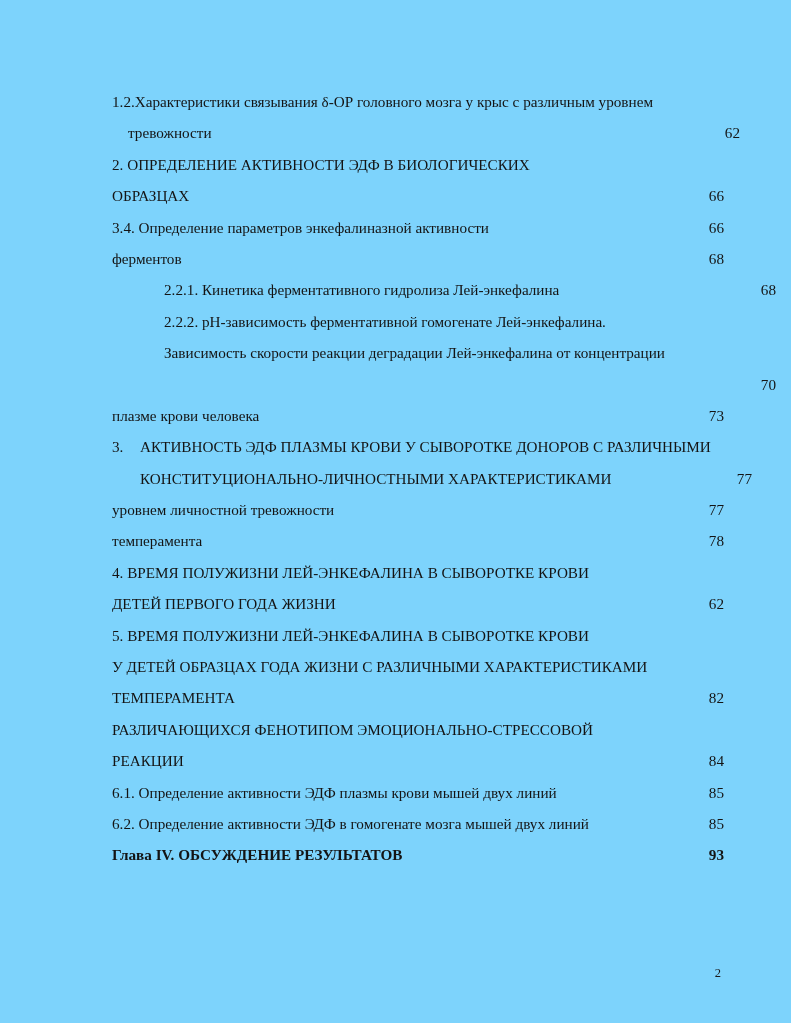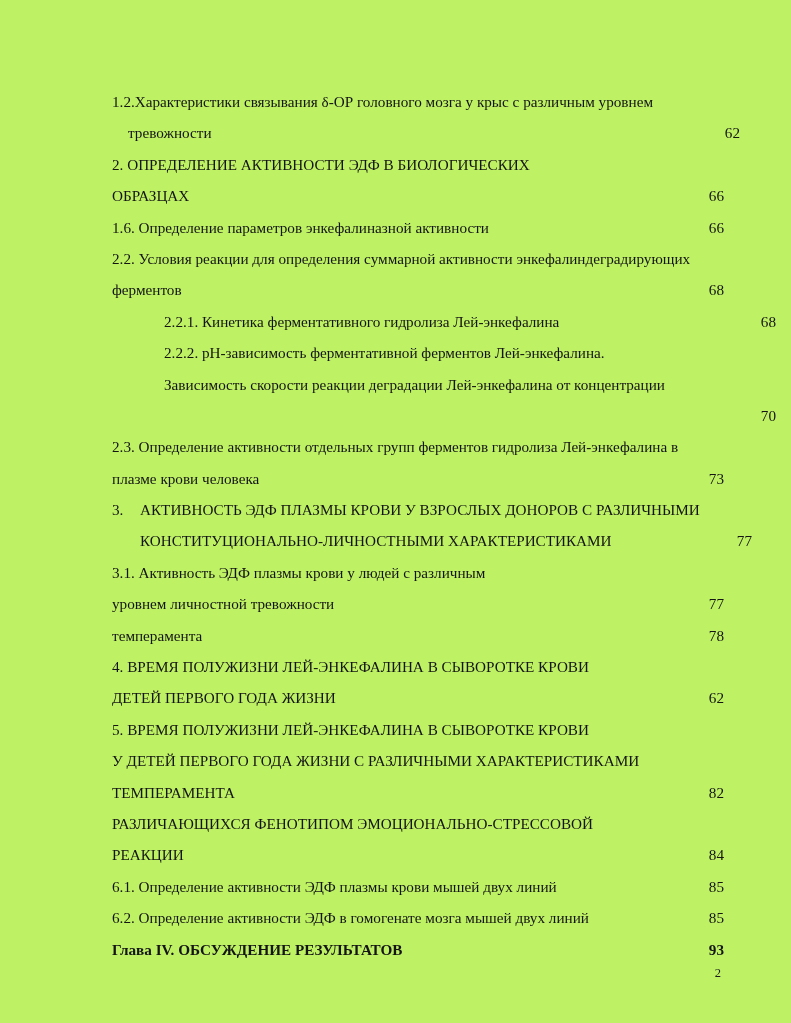--- a/index.html
+++ b/index.html
@@ -95,88 +95,79 @@
     right: 70px;
     bottom: 42px;
     font-size: 12.5px;
     color: #1a1a1a;
     font-family: "Liberation Serif", "DejaVu Serif", serif;
   }
 </style>
 </head>
 <body>
 
-<div class="page" style="background: #bef264; color: rgb(20, 20, 20);">
+<div class="page" style="background: #7dd3fc; color: rgb(20, 20, 20);">
 
   <div class="toc">
 
   <div class="toc-line ind-0 nolead">
         <span class="lbl">1.2.Характеристики связывания δ-ОР головного мозга у крыс с различным уровнем</span>
       </div>
       <div class="toc-line ind-1">
         <span class="lbl">тревожности</span>
         <span class="leader"></span>
         <span class="pno">62</span>
       </div>
       <div class="toc-line ind-0 nolead">
         <span class="lbl">2. ОПРЕДЕЛЕНИЕ АКТИВНОСТИ ЭДФ В БИОЛОГИЧЕСКИХ</span>
       </div>
       <div class="toc-line ind-0">
         <span class="lbl">ОБРАЗЦАХ</span>
         <span class="leader"></span>
         <span class="pno">66</span>
       </div>
       <div class="toc-line ind-0">
-        <span class="lbl">1.6. Определение параметров энкефалиназной активности</span>
+        <span class="lbl">3.4. Определение параметров энкефалиназной активности</span>
         <span class="leader"></span>
         <span class="pno">66</span>
-      </div>
-      <div class="toc-line ind-0 nolead">
-        <span class="lbl">2.2. Условия реакции для определения суммарной активности  энкефалиндеградирующих</span>
       </div>
       <div class="toc-line ind-0">
         <span class="lbl">ферментов</span>
         <span class="leader"></span>
         <span class="pno">68</span>
       </div>
       <div class="toc-line ind-3">
         <span class="lbl">2.2.1. Кинетика ферментативного гидролиза Лей-энкефалина</span>
         <span class="leader"></span>
         <span class="pno">68</span>
       </div>
       <div class="toc-line ind-3 nolead">
-        <span class="lbl">2.2.2. pH-зависимость ферментативной ферментов Лей-энкефалина.</span>
+        <span class="lbl">2.2.2. pH-зависимость ферментативной гомогенате Лей-энкефалина.</span>
       </div>
       <div class="toc-line ind-3 nolead">
         <span class="lbl">Зависимость скорости реакции деградации Лей-энкефалина от концентрации</span>
       </div>
       <div class="toc-line ind-3">
         <span class="leader"></span>
         <span class="pno">70</span>
       </div>
-      <div class="toc-line ind-0 nolead">
-        <span class="lbl">2.3. Определение активности отдельных групп ферментов гидролиза Лей-энкефалина в</span>
-      </div>
       <div class="toc-line ind-0">
         <span class="lbl">плазме крови человека</span>
         <span class="leader"></span>
         <span class="pno">73</span>
       </div>
       <div class="toc-line ind-0 nolead hang">
         <span class="lbl num">3.</span>
-        <span class="lbl">АКТИВНОСТЬ ЭДФ ПЛАЗМЫ КРОВИ У ВЗРОСЛЫХ ДОНОРОВ С РАЗЛИЧНЫМИ</span>
+        <span class="lbl">АКТИВНОСТЬ ЭДФ ПЛАЗМЫ КРОВИ У СЫВОРОТКЕ ДОНОРОВ С РАЗЛИЧНЫМИ</span>
       </div>
       <div class="toc-line ind-2">
         <span class="lbl">КОНСТИТУЦИОНАЛЬНО-ЛИЧНОСТНЫМИ ХАРАКТЕРИСТИКАМИ</span>
         <span class="leader"></span>
         <span class="pno">77</span>
       </div>
-      <div class="toc-line ind-0 nolead">
-        <span class="lbl">3.1. Активность ЭДФ плазмы крови у людей с различным</span>
-      </div>
       <div class="toc-line ind-0">
         <span class="lbl">уровнем личностной тревожности</span>
         <span class="leader"></span>
         <span class="pno">77</span>
       </div>
       <div class="toc-line ind-0">
         <span class="lbl">темперамента</span>
         <span class="leader"></span>
         <span class="pno">78</span>
       </div>
@@ -185,21 +176,21 @@
       </div>
       <div class="toc-line ind-0">
         <span class="lbl">ДЕТЕЙ ПЕРВОГО ГОДА ЖИЗНИ</span>
         <span class="leader"></span>
         <span class="pno">62</span>
       </div>
       <div class="toc-line ind-0 nolead">
         <span class="lbl">5. ВРЕМЯ ПОЛУЖИЗНИ ЛЕЙ-ЭНКЕФАЛИНА В СЫВОРОТКЕ КРОВИ</span>
       </div>
       <div class="toc-line ind-0 nolead">
-        <span class="lbl">У ДЕТЕЙ ПЕРВОГО ГОДА ЖИЗНИ С РАЗЛИЧНЫМИ ХАРАКТЕРИСТИКАМИ</span>
+        <span class="lbl">У ДЕТЕЙ ОБРАЗЦАХ ГОДА ЖИЗНИ С РАЗЛИЧНЫМИ ХАРАКТЕРИСТИКАМИ</span>
       </div>
       <div class="toc-line ind-0 sp-lead">
         <span class="lbl">ТЕМПЕРАМЕНТА</span>
         <span class="leader"></span>
         <span class="pno">82</span>
       </div>
       <div class="toc-line ind-0 nolead">
         <span class="lbl">РАЗЛИЧАЮЩИХСЯ ФЕНОТИПОМ ЭМОЦИОНАЛЬНО-СТРЕССОВОЙ</span>
       </div>
       <div class="toc-line ind-0">

